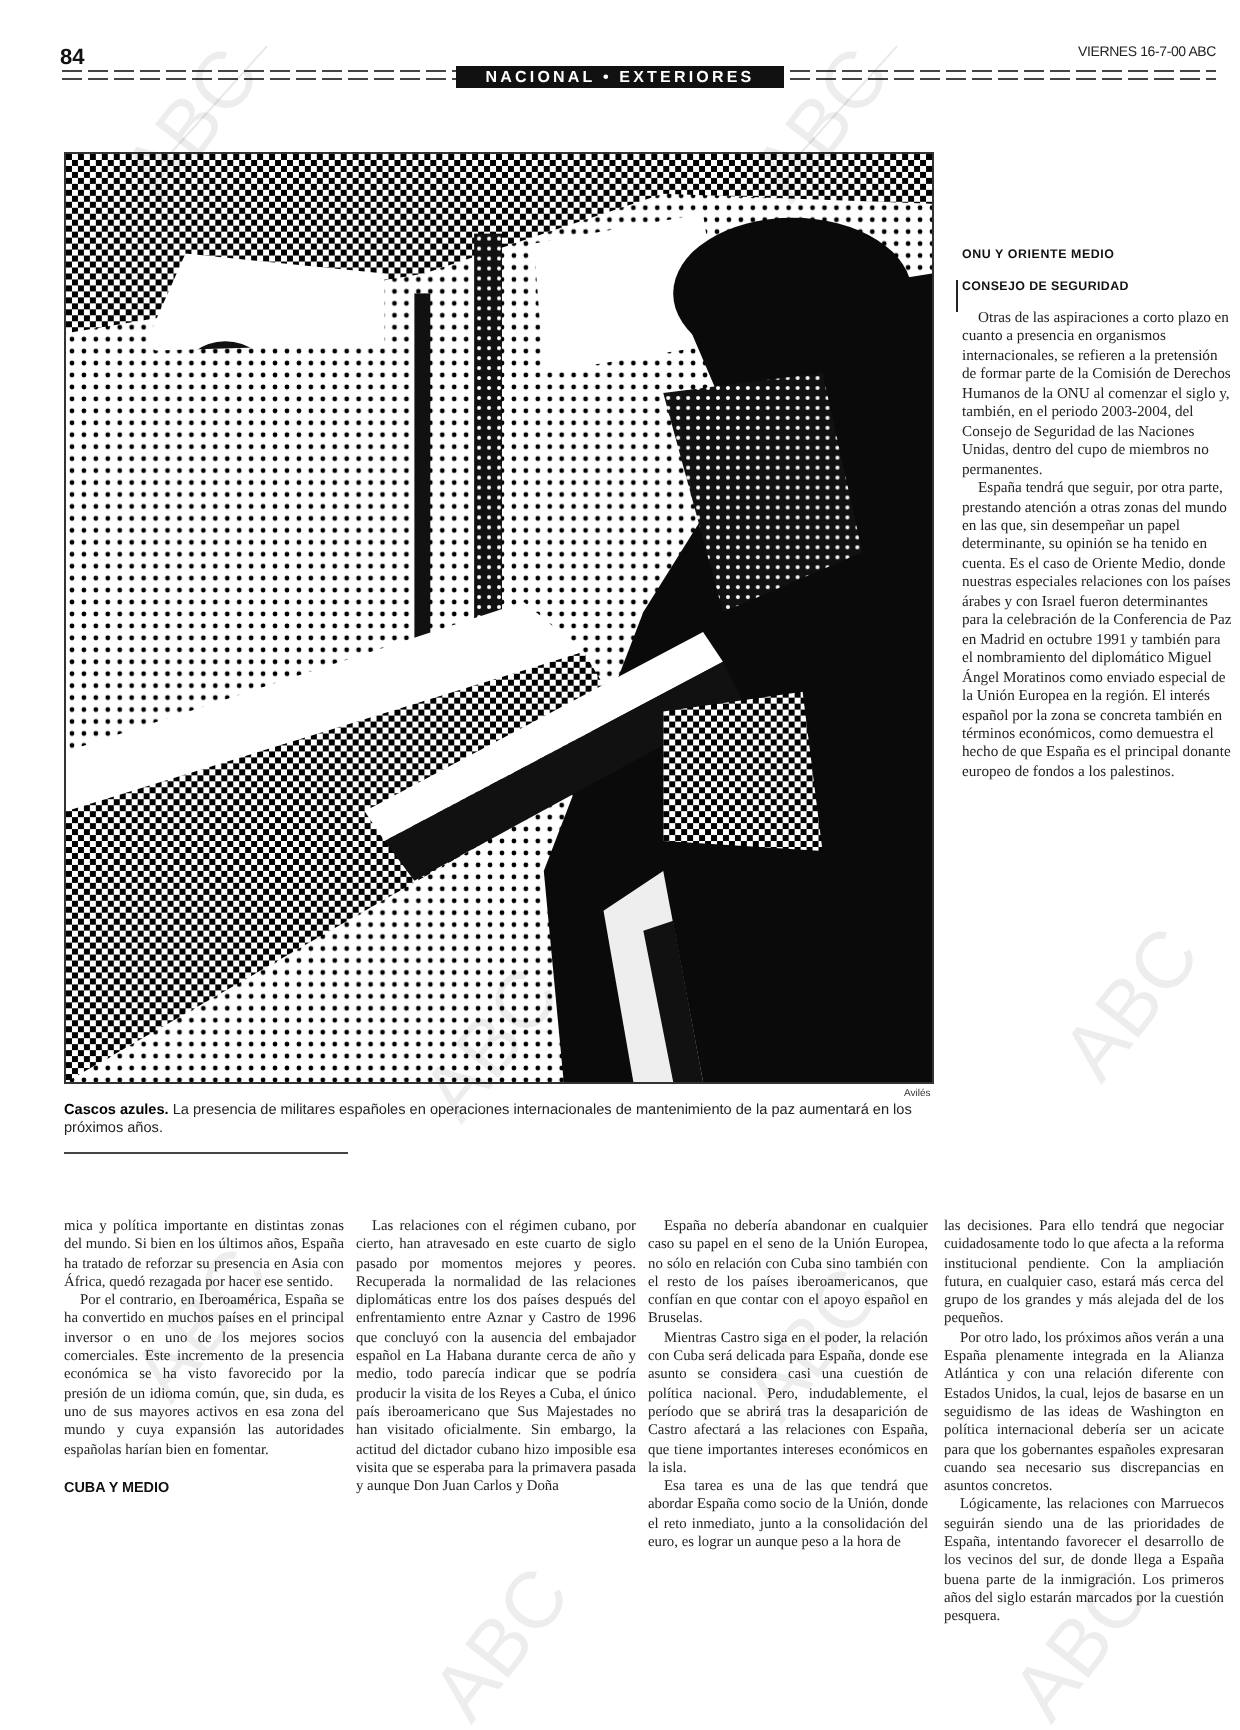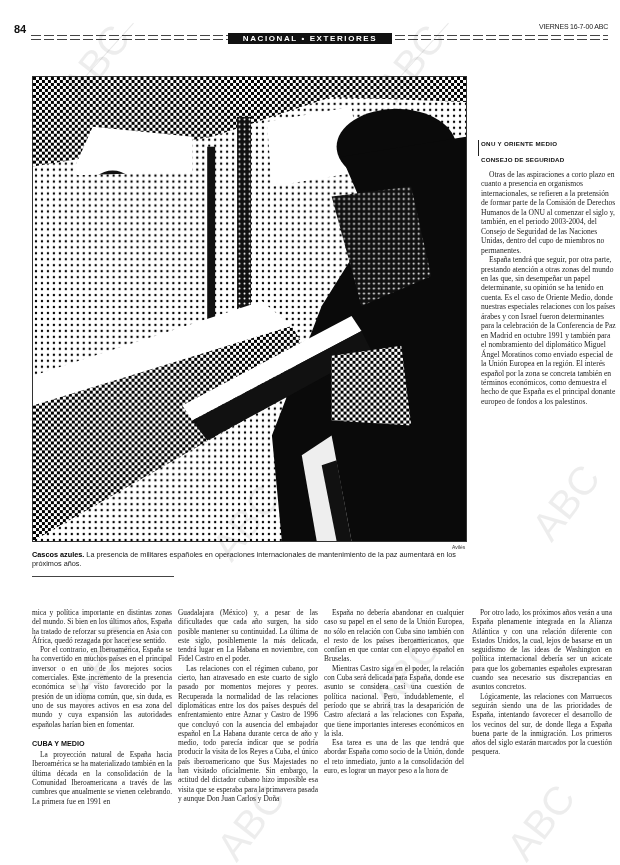--- a/index.html
+++ b/index.html
@@ -1,37 +1,37 @@
 <!DOCTYPE html>
 <html><head>
 <meta charset="utf-8">
 <style>
   * { box-sizing: border-box; margin: 0; padding: 0; }
   html, body { width: 620px; height: 865px; background: #ffffff; overflow: hidden; }
   body { position: relative; font-family: "Liberation Serif", serif; color: #1a1a1a; }
 
-  .page-number { position: absolute; left: 14px; top: 23px; font-family: "Liberation Sans", sans-serif; font-weight: bold; font-size: 11px; color: #111; }
+  .page-number { position: absolute; left: 30px; top: 23px; font-family: "Liberation Sans", sans-serif; font-weight: bold; font-size: 11px; color: #111; }
   .dateline { position: absolute; right: 12px; top: 23px; font-family: "Liberation Sans", sans-serif; font-size: 7px; color: #222; letter-spacing: -0.2px; }
   .rule-band { position: absolute; left: 31px; right: 12px; top: 33px; height: 10px; }
   .rule-band .dash { position: absolute; left: 0; right: 0; height: 1px; background: repeating-linear-gradient(90deg, #444 0 10px, transparent 10px 13px); }
   .rule-band .dash.a { top: 2px; }
   .rule-band .dash.b { top: 6px; }
   .section-tag { position: absolute; left: 228px; top: 33px; width: 164px; height: 11px; background: #111; color: #fff;
                  font-family: "Liberation Sans", sans-serif; font-weight: bold; font-size: 8px; letter-spacing: 1.6px;
                  display: flex; align-items: center; justify-content: center; }
 
   .photo { position: absolute; left: 32px; top: 76px; width: 435px; height: 466px; overflow: hidden; border: 1px solid #333; background: #888; }
   .photo svg { width: 100%; height: 100%; display: block; }
   .photo-credit { position: absolute; left: 452px; top: 544px; font-family: "Liberation Sans", sans-serif; font-size: 5px; color: #333; }
 
   .caption { position: absolute; left: 32px; top: 550px; width: 435px; font-family: "Liberation Sans", sans-serif; font-size: 7.3px; line-height: 9px; color: #222; }
   .caption b { color: #000; margin-top: 32px; }
   .caption-rule { position: absolute; left: 32px; top: 576px; width: 142px; height: 1px; background: #444; }
 
-  .sidebar { position: absolute; left: 481px; top: 140px; width: 136px; }
+  .sidebar { position: absolute; left: 481px; top: 124px; width: 136px; }
   .sidebar-rule { position: absolute; left: 478px; top: 140px; width: 1px; height: 16px; background: #222; }
   .sb-kicker { font-family: "Liberation Sans", sans-serif; font-weight: bold; font-size: 6.2px; letter-spacing: 0.3px; color: #111; margin-bottom: 9px; }
   .sb-head { font-family: "Liberation Sans", sans-serif; font-weight: bold; font-size: 6.2px; letter-spacing: 0.2px; color: #111; margin-bottom: 7px; }
   .sb-body p { font-size: 7.6px; line-height: 9.45px; text-align: left; color: #222; text-indent: 8px; }
 
   .columns { position: absolute; left: 32px; top: 608px; width: 585px; height: 257px; }
   .col { position: absolute; top: 0; width: 140px; font-size: 7.4px; line-height: 9.3px; text-align: justify; color: #222; }
   .col p { text-indent: 8px; }
   .col p.noindent { text-indent: 0; }
   .col .subhead { font-family: "Liberation Sans", sans-serif; font-weight: bold; font-size: 7.2px; color: #111; margin: 10px 0 2px 0; text-indent: 0; }
@@ -115,32 +115,31 @@
     <p>Otras de las aspiraciones a corto plazo en cuanto a presencia en organismos internacionales, se refieren a la pretensión de formar parte de la Comisión de Derechos Humanos de la ONU al comenzar el siglo y, también, en el periodo 2003-2004, del Consejo de Seguridad de las Naciones Unidas, dentro del cupo de miembros no permanentes.</p>
     <p>España tendrá que seguir, por otra parte, prestando atención a otras zonas del mundo en las que, sin desempeñar un papel determinante, su opinión se ha tenido en cuenta. Es el caso de Oriente Medio, donde nuestras especiales relaciones con los países árabes y con Israel fueron determinantes para la celebración de la Conferencia de Paz en Madrid en octubre 1991 y también para el nombramiento del diplomático Miguel Ángel Moratinos como enviado especial de la Unión Europea en la región. El interés español por la zona se concreta también en términos económicos, como demuestra el hecho de que España es el principal donante europeo de fondos a los palestinos.</p>
   </div>
 </aside>
 
 <section class="columns">
   <div class="col col1">
     <p class="noindent">mica y política importante en distintas zonas del mundo. Si bien en los últimos años, España ha tratado de reforzar su presencia en Asia con África, quedó rezagada por hacer ese sentido.</p>
     <p>Por el contrario, en Iberoamérica, España se ha convertido en muchos países en el principal inversor o en uno de los mejores socios comerciales. Este incremento de la presencia económica se ha visto favorecido por la presión de un idioma común, que, sin duda, es uno de sus mayores activos en esa zona del mundo y cuya expansión las autoridades españolas harían bien en fomentar.</p>
     <div class="subhead">CUBA Y MEDIO</div>
-    <p>La proyección natural de España hacia Iberoamérica se ha materializado también en la última década en la consolidación de la Comunidad Iberoamericana a través de las cumbres que anualmente se vienen celebrando. La primera fue en 1991 en</p>
   </div>
   <div class="col col2">
-    <p class="noindent">Guadalajara (México) y, a pesar de las dificultades que cada año surgen, ha sido posible mantener su continuidad. La última de este siglo, posiblemente la más delicada, tendrá lugar en La Habana en noviembre, con Fidel Castro en el poder.</p>
     <p>Las relaciones con el régimen cubano, por cierto, han atravesado en este cuarto de siglo pasado por momentos mejores y peores. Recuperada la normalidad de las relaciones diplomáticas entre los dos países después del enfrentamiento entre Aznar y Castro de 1996 que concluyó con la ausencia del embajador español en La Habana durante cerca de año y medio, todo parecía indicar que se podría producir la visita de los Reyes a Cuba, el único país iberoamericano que Sus Majestades no han visitado oficialmente. Sin embargo, la actitud del dictador cubano hizo imposible esa visita que se esperaba para la primavera pasada y aunque Don Juan Carlos y Doña</p>
   </div>
   <div class="col col3">
     <p>España no debería abandonar en cualquier caso su papel en el seno de la Unión Europea, no sólo en relación con Cuba sino también con el resto de los países iberoamericanos, que confían en que contar con el apoyo español en Bruselas.</p>
     <p>Mientras Castro siga en el poder, la relación con Cuba será delicada para España, donde ese asunto se considera casi una cuestión de política nacional. Pero, indudablemente, el período que se abrirá tras la desaparición de Castro afectará a las relaciones con España, que tiene importantes intereses económicos en la isla.</p>
-    <p>Esa tarea es una de las que tendrá que abordar España como socio de la Unión, donde el reto inmediato, junto a la consolidación del euro, es lograr un mayor peso a la hora de</p>
+    <p>Esa tarea es una de las que tendrá que abordar España como socio de la Unión, donde el reto inmediato, junto a la consolidación del euro, es lograr un aunque peso a la hora de</p>
   </div>
   <div class="col col4">
+    <p class="noindent">las decisiones. Para ello tendrá que negociar cuidadosamente todo lo que afecta a la reforma institucional pendiente. Con la ampliación futura, en cualquier caso, estará más cerca del grupo de los grandes y más alejada del de los pequeños.</p>
     <p>Por otro lado, los próximos años verán a una España plenamente integrada en la Alianza Atlántica y con una relación diferente con Estados Unidos, la cual, lejos de basarse en un seguidismo de las ideas de Washington en política internacional debería ser un acicate para que los gobernantes españoles expresaran cuando sea necesario sus discrepancias en asuntos concretos.</p>
     <p>Lógicamente, las relaciones con Marruecos seguirán siendo una de las prioridades de España, intentando favorecer el desarrollo de los vecinos del sur, de donde llega a España buena parte de la inmigración. Los primeros años del siglo estarán marcados por la cuestión pesquera.</p>
   </div>
 </section>
 
 <div class="watermark" style="left:55px; top:40px;">ABC</div>
 <div class="watermark" style="left:370px; top:40px;">ABC</div>
 <div class="watermark" style="left:205px; top:500px;">ABC</div>
 <div class="watermark" style="left:525px; top:480px;">ABC</div>
 <div class="watermark" style="left:60px; top:640px;">ABC</div>

